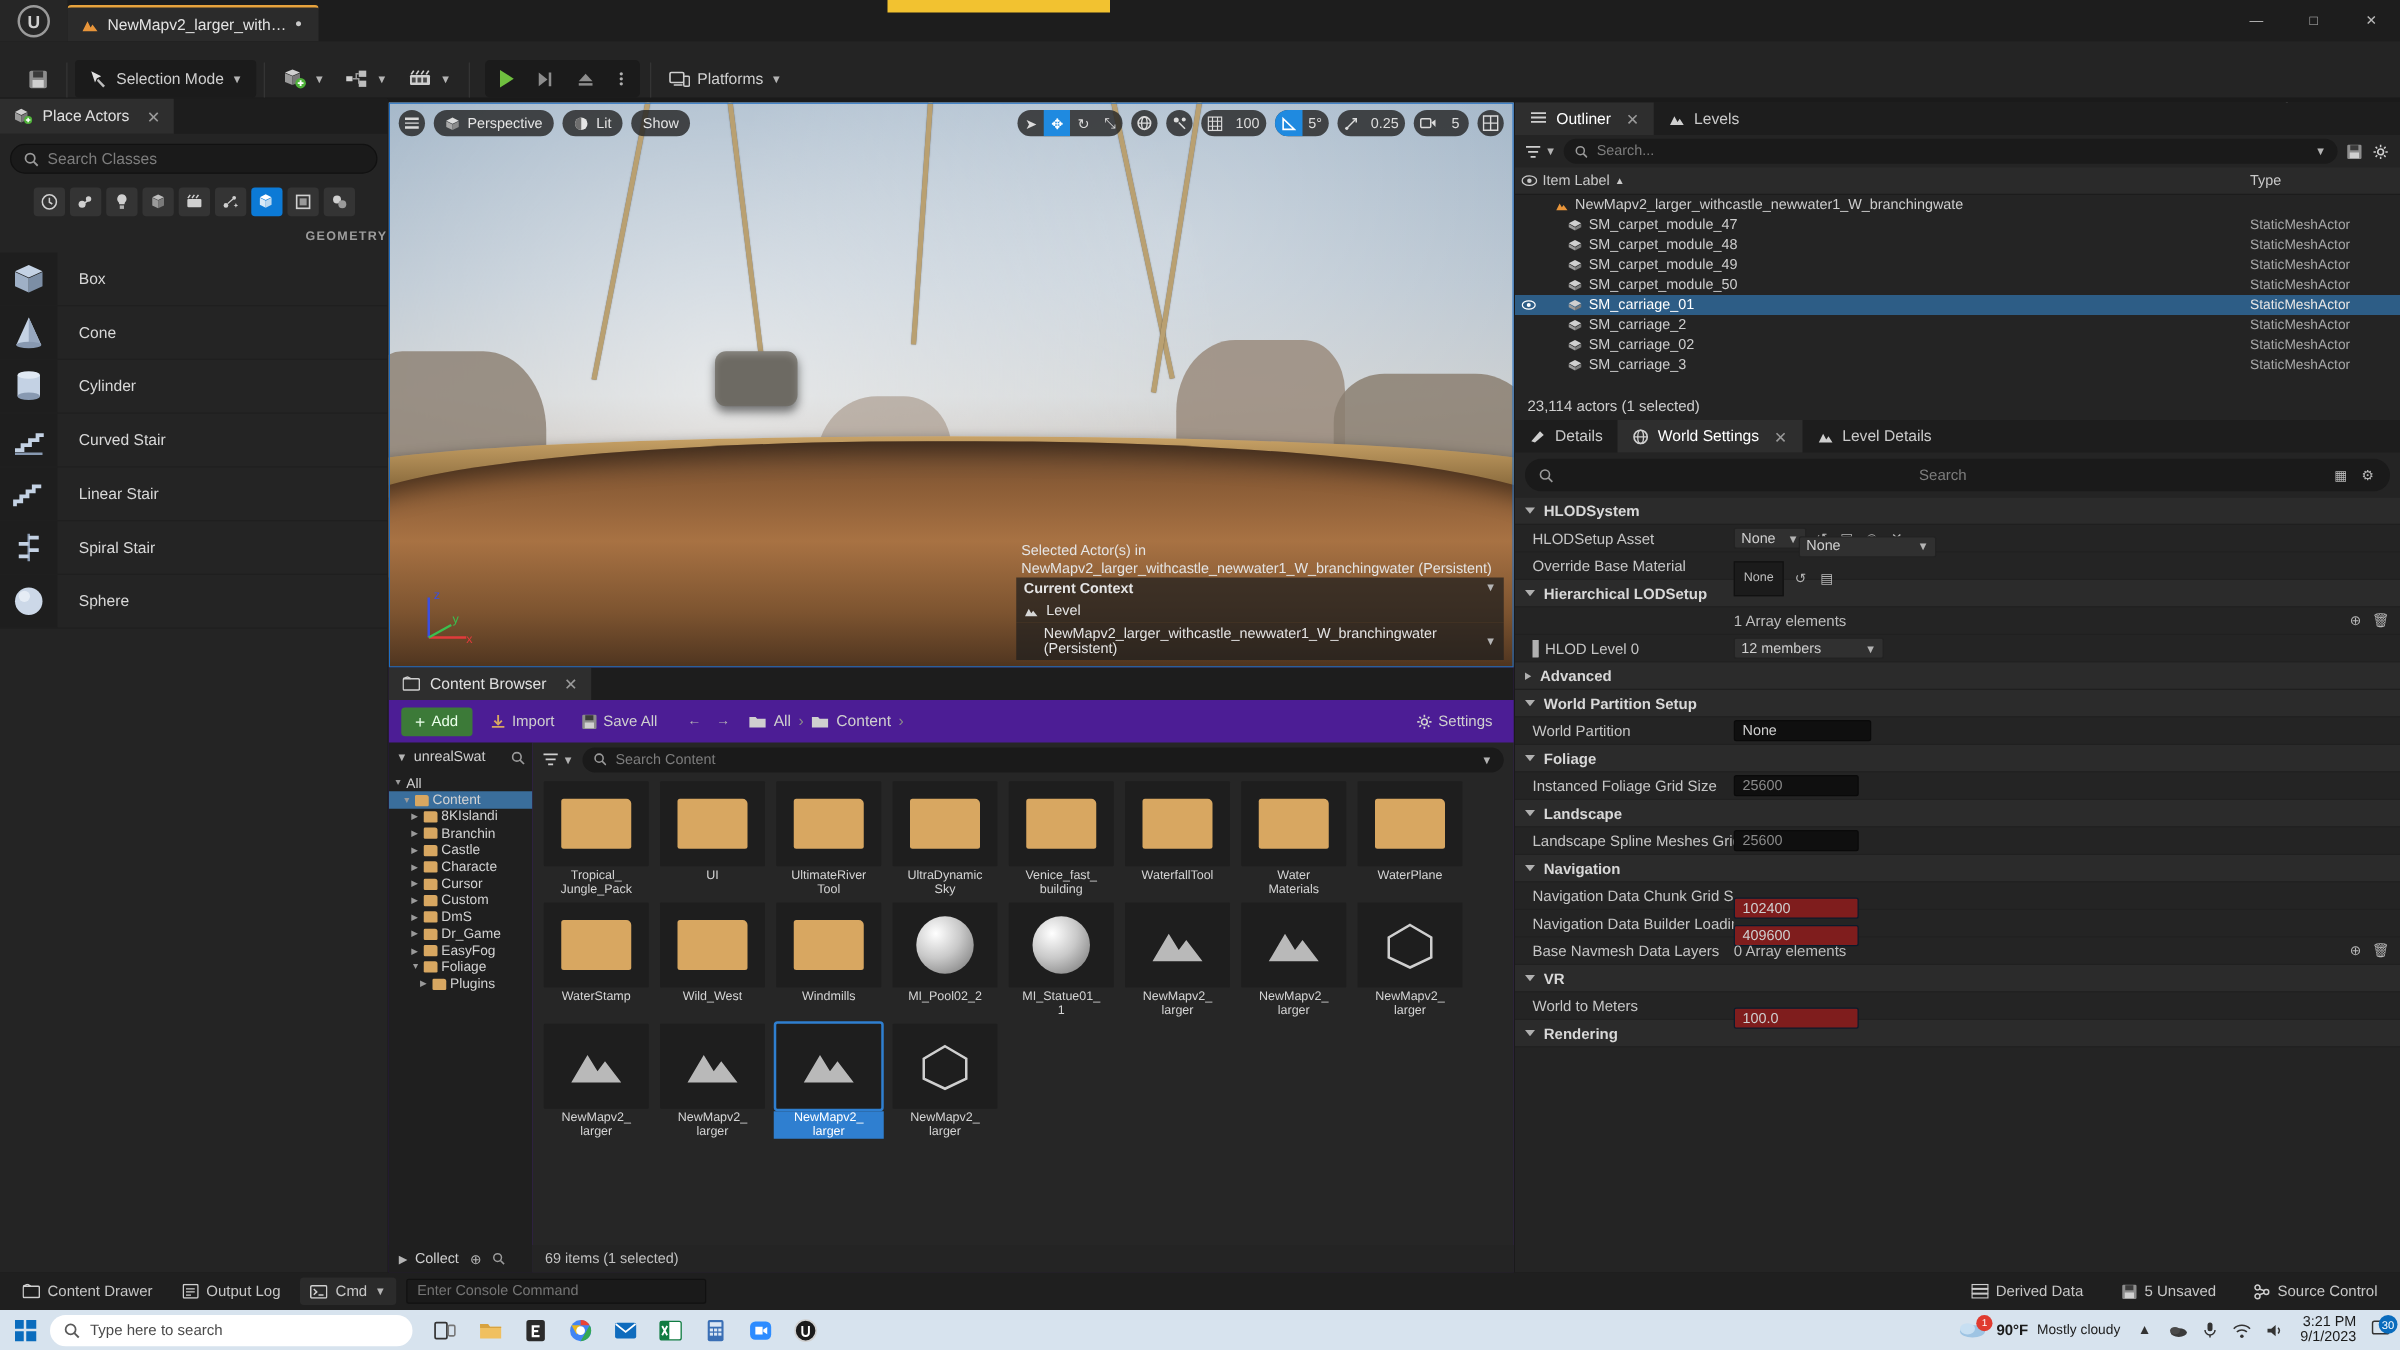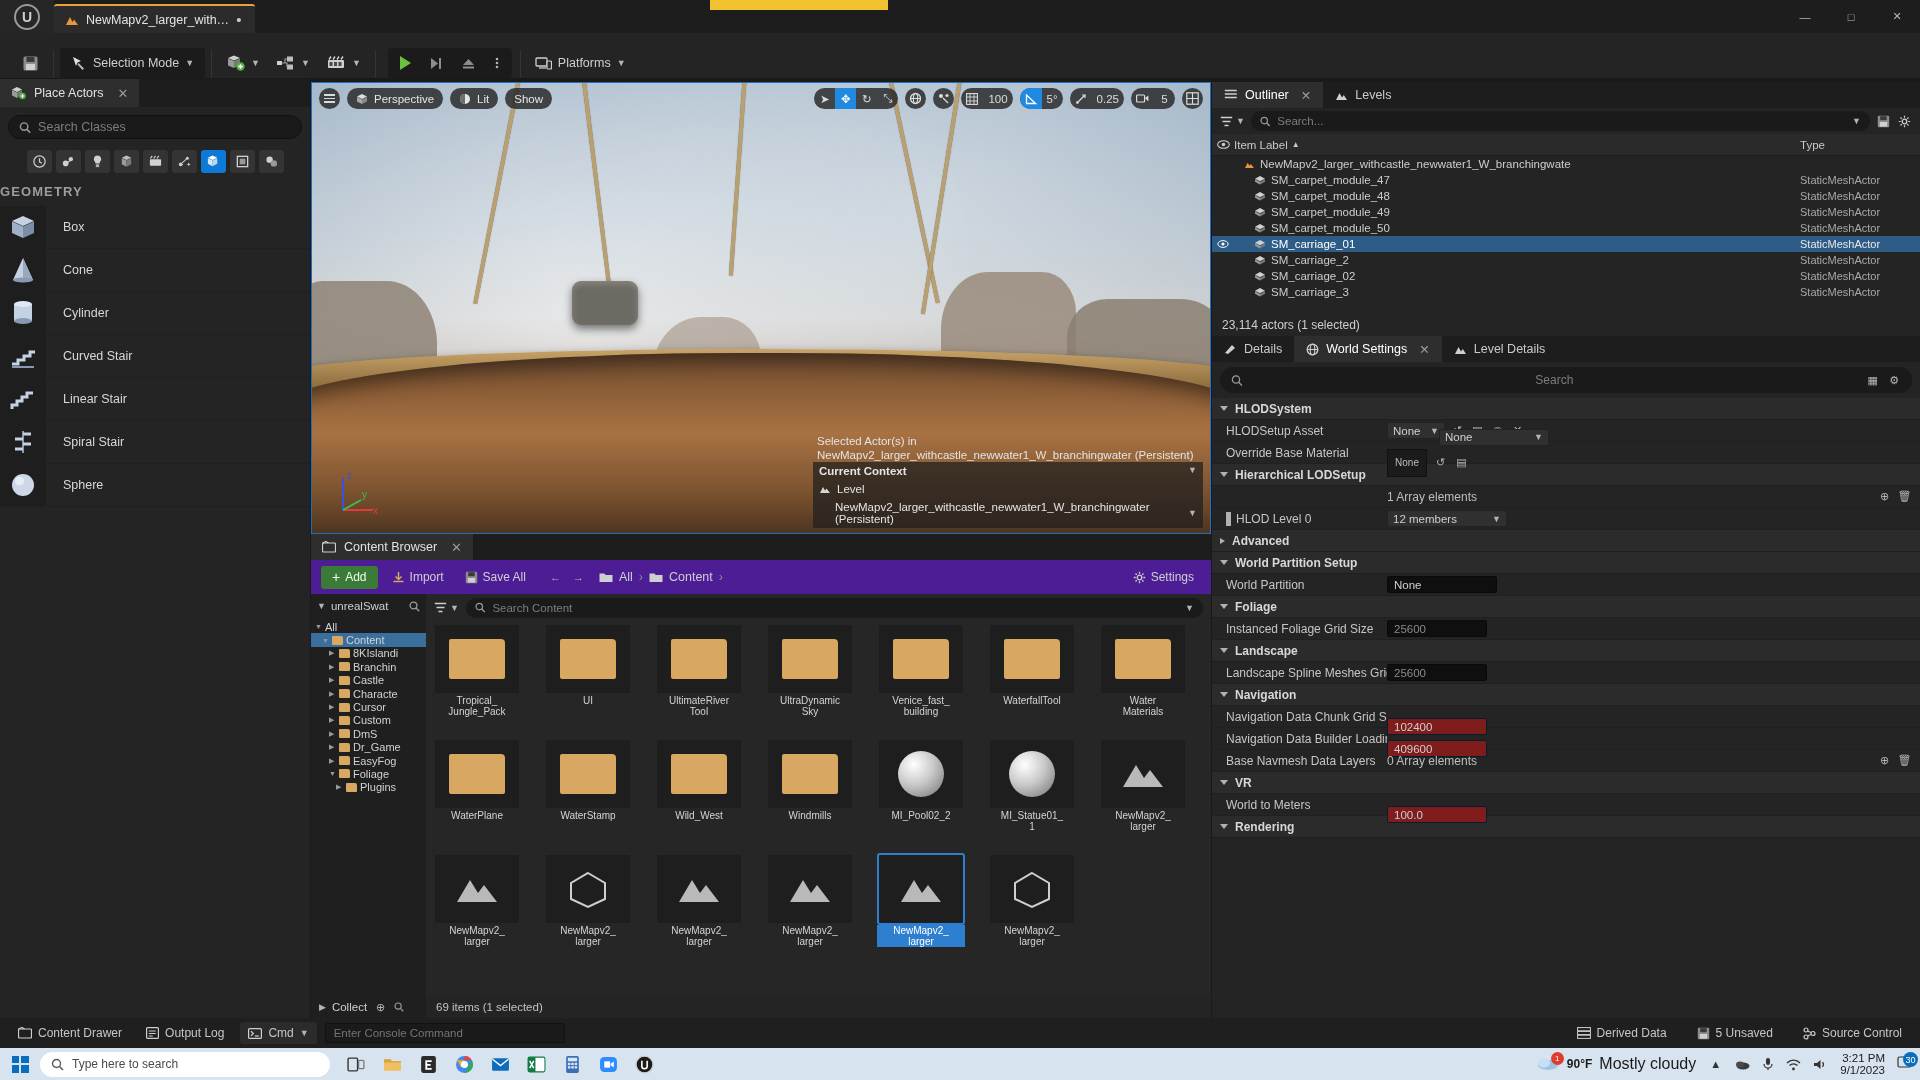--- a/index.html
+++ b/index.html
@@ -33,21 +33,21 @@
   #leftpanel { position:absolute; left:0; top:79px; width:310px; height:939px; background:#242424; }
   .panel-tabrow { height:28px; display:flex; align-items:stretch; background:#1d1d1d;}
   .panel-tab { display:flex;align-items:center;gap:8px; padding:0 11px; background:#2e2e2e; font-size:12.5px;color:#e0e0e0;}
   .panel-tab .x { color:#9a9a9a; font-size:13px; margin-left:6px;}
   .searchbox { margin:8px; height:24px; background:#1a1a1a; border-radius:12px; display:flex;align-items:center; gap:7px; padding:0 10px; border:1px solid #111;}
   .searchbox input { background:transparent;border:0;outline:0;color:#cfcfcf;font-size:12.5px;font-family:inherit;width:100%;}
   .searchbox input::placeholder { color:#7d7d7d; }
   .cat-row { display:flex; justify-content:center; gap:4px; padding:3px 0 2px;}
   .cat-btn { width:25px;height:23px; background:#343434; border-radius:3px; display:flex;align-items:center;justify-content:center;}
   .cat-btn.active { background:#0c7ad6; }
-  .cat-title { text-align:left;font-size:13px;letter-spacing:1.1px;color:#9d9d9d; padding:9px 0 7px; font-weight:bold;}
+  .cat-title { text-align:right;font-size:10px;letter-spacing:1.1px;color:#9d9d9d; padding:9px 0 7px; font-weight:bold;}
   .geo-item { height:43px; display:flex; align-items:center; gap:0; border-bottom:1px solid #1f1f1f; }
   .geo-thumb { width:46px;height:42px; background:#1e1e1e; display:flex;align-items:center;justify-content:center;}
   .geo-label { padding-left:17px; font-size:12.5px; color:#d8d8d8;}
 
   
   #viewport { position:absolute; left:311px; top:82px; width:900px; height:452px; overflow:hidden;
      background:linear-gradient(#9fb3c6 0%, #b6c3cf 32%, #c9cdcf 52%, #b9a99c 70%, #7d6755 86%, #4b3a2c 100%); }
   #viewport .selborder { position:absolute; inset:0; border:1px solid #1f6fc4; pointer-events:none; z-index:30;}
   .sky-haze { position:absolute; left:0; top:0; width:100%; height:62%;
      background:radial-gradient(circle at 30% 80%, rgba(255,255,255,.55), transparent 60%),
@@ -94,21 +94,21 @@
   .tree-rows { flex:1; overflow:hidden; padding-top:2px;}
   .tree-row { height:13.4px; display:flex;align-items:center;gap:3px; font-size:11px; color:#d2d2d2; padding-left:8px; white-space:nowrap;}
   .tree-row.sel { background:#3a6e9c; }
   .tree-row .arrow { width:7px; color:#9a9a9a; font-size:7px;}
   .folder-ic { width:11px;height:9px;background:#d8a761;border-radius:1px 2px 1px 1px; flex:none;}
   .cb-main { flex:1; display:flex; flex-direction:column; min-width:0; background:#262626;}
   .cb-searchrow { height:27px; display:flex; align-items:center; gap:7px; padding:0 8px;}
   .cb-search { flex:1; height:20px; background:#1a1a1a; border-radius:10px; display:flex;align-items:center;gap:7px;padding:0 9px;}
   .cb-search input { background:transparent;border:0;outline:0;color:#cfcfcf;font-size:11.5px;font-family:inherit;width:100%;}
   .cb-search input::placeholder{color:#7d7d7d;}
-  .asset-grid { flex:1; overflow:hidden; padding:2px 6px 0; display:flex; flex-wrap:wrap; gap:21px; align-content:flex-start;}
+  .asset-grid { flex:1; overflow:hidden; padding:2px 6px 0; display:flex; flex-wrap:wrap; gap:3px; align-content:flex-start;}
   .asset { width:90px; display:flex; flex-direction:column; align-items:center; padding-top:2px;}
   .asset.sel .thumb { outline:2px solid #2f7fd0; }
   .asset .thumb { width:84px;height:68px; background:#1e1e1e; display:flex;align-items:center;justify-content:center; border-radius:1px;}
   .asset .nm { font-size:10px; color:#d4d4d4; text-align:center; line-height:11px; margin-top:2px; width:88px; word-break:break-all;}
   .asset.sel .nm { background:#2f7fd0; color:#fff;}
   .fold-big { width:56px;height:40px;background:#d8a761;border-radius:2px 4px 2px 2px;}
   .sphere-t { width:46px;height:46px;border-radius:50%;background:radial-gradient(circle at 34% 30%, #fff, #c9c9c9 45%, #6e6e6e 100%);}
   .cb-status { height:22px; display:flex;align-items:center; padding:0 10px; font-size:11.5px; color:#c3c3c3; background:#242424;}
   .cb-collect { height:22px; display:flex;align-items:center;gap:6px;padding:0 8px;font-size:11.5px;color:#cfcfcf;background:#1f1f1f;}
 
@@ -1371,21 +1371,21 @@
   <div class="tb-right">
     <div style="display:flex;align-items:center;gap:7px;position:relative">
       <span style="position:relative;display:inline-block">
         <svg width="24" height="17" viewBox="0 0 24 17">
             <ellipse cx="12" cy="11" rx="10" ry="5" fill="#9ec4e3"></ellipse>
             <ellipse cx="8" cy="9" rx="6" ry="4.5" fill="#c7dff2"></ellipse>
           </svg>
         <span class="badge">1</span>
       </span>
       <span style="font-weight:bold;font-size:12px">90°F</span>
-      <span style="font-size:16px">Mostly cloudy</span>
+      <span style="font-size:11px">Mostly cloudy</span>
     </div>
     <span class="iconbtn" style="color:#333">▲</span>
     <svg width="15" height="14" viewBox="0 0 15 14">
         <ellipse cx="8" cy="9" rx="6.5" ry="3.5" fill="#3a3a3a"></ellipse>
         <ellipse cx="5" cy="7.5" rx="4" ry="3" fill="#4a4a4a"></ellipse>
       </svg>
     <svg width="12" height="14" viewBox="0 0 12 14">
         <rect x="4" y="1" width="4" height="7" rx="2" fill="#333"></rect>
         <path d="M2 7a4 4 0 0 0 8 0" fill="none" stroke="#333" stroke-width="1.2"></path>
         <path d="M6 11v2" stroke="#333" stroke-width="1.2"></path>

